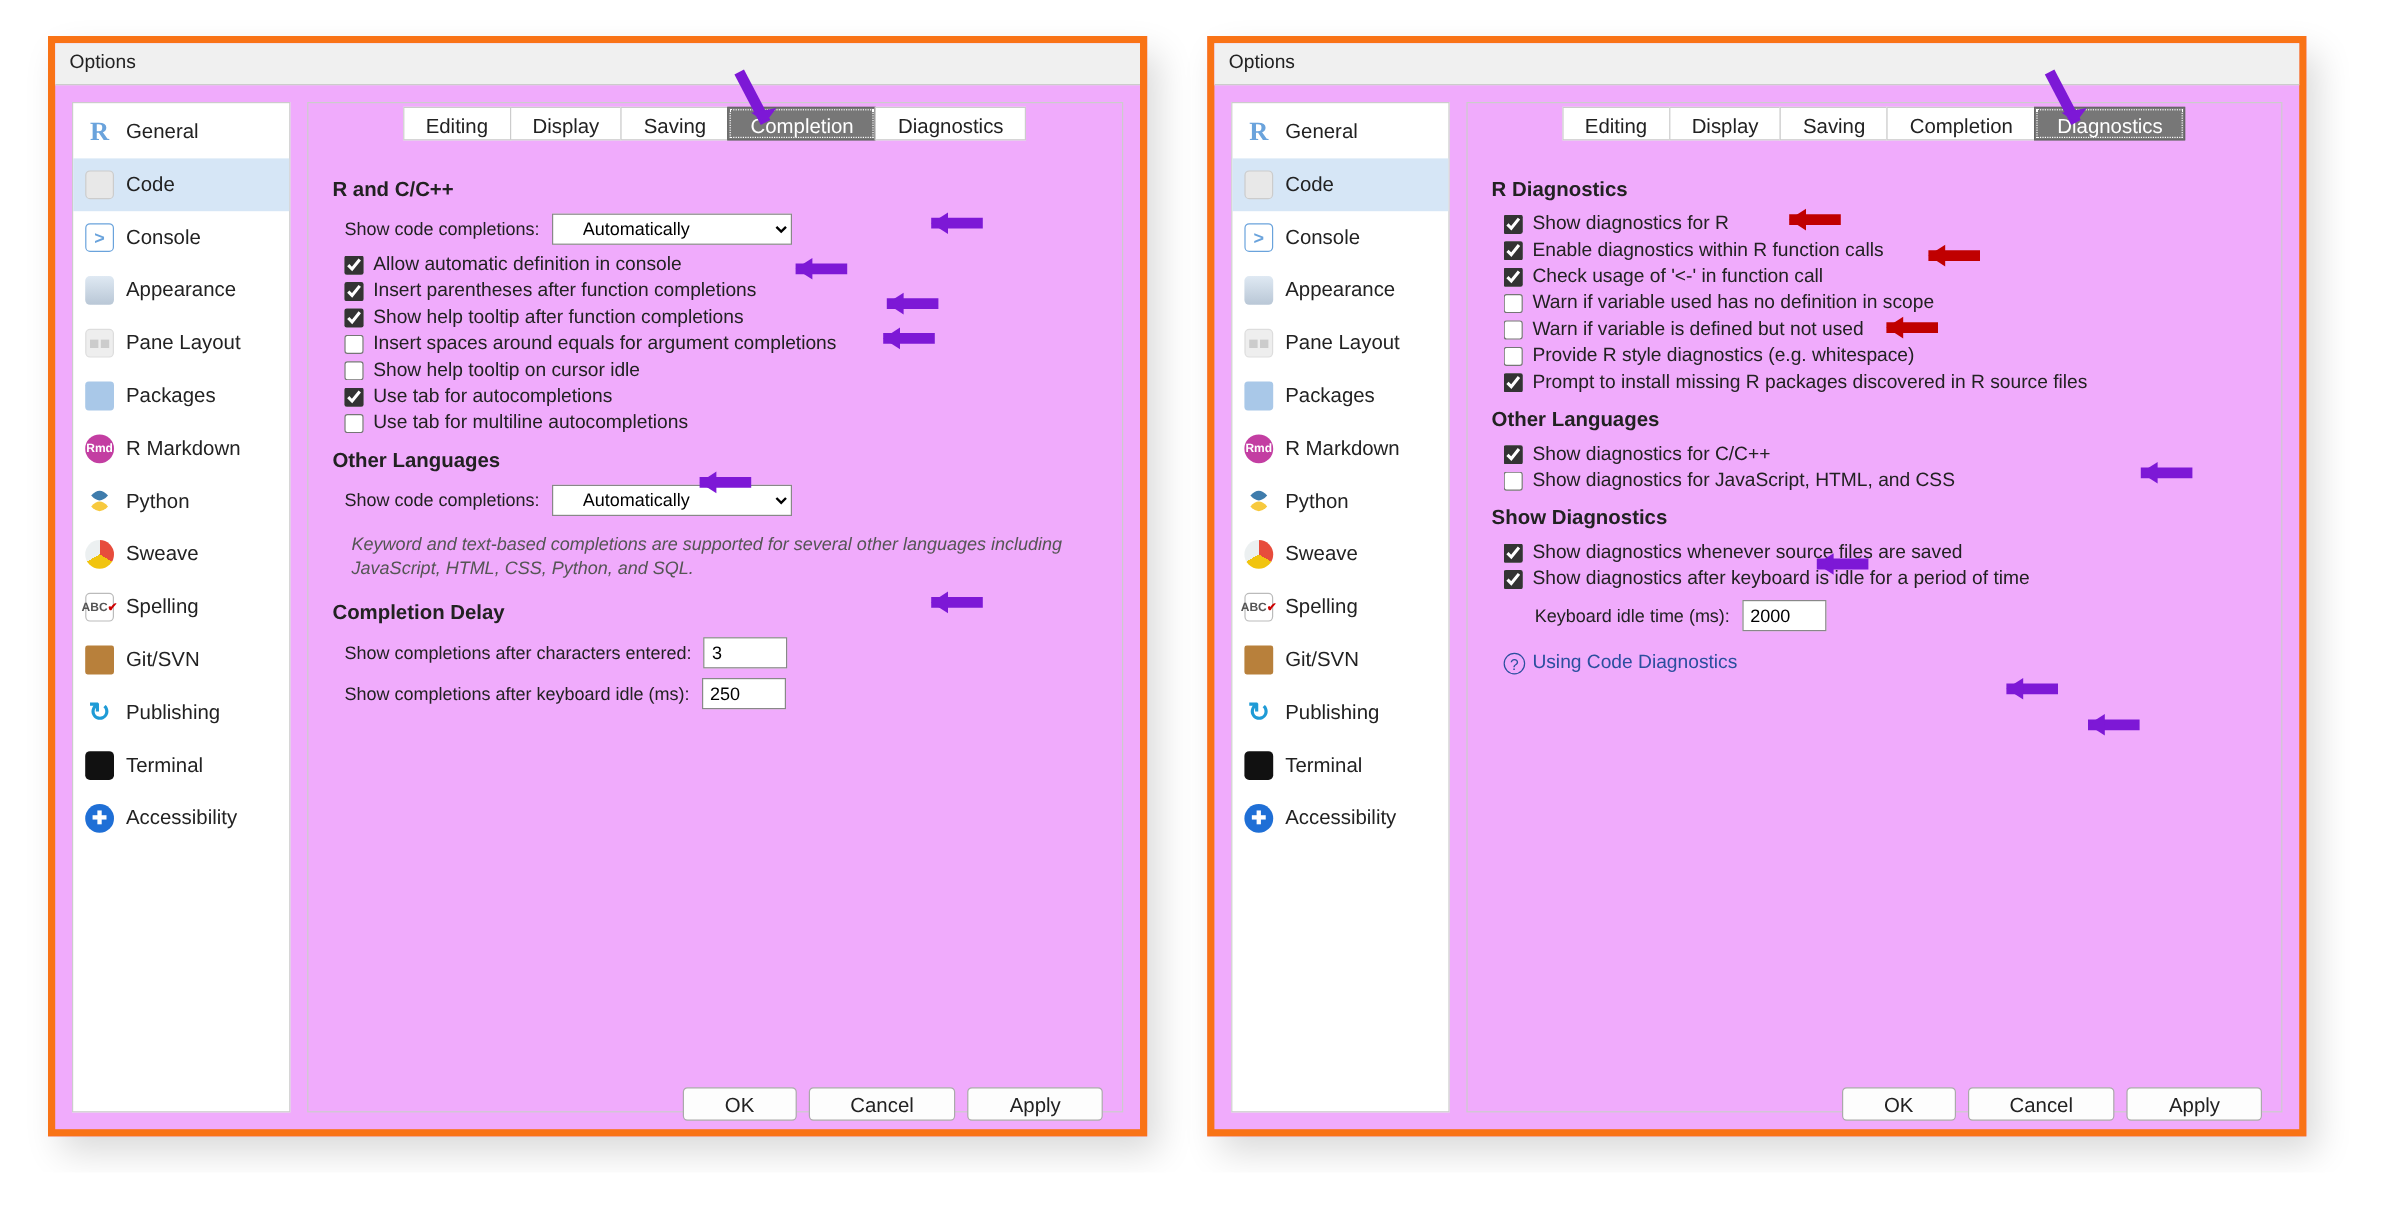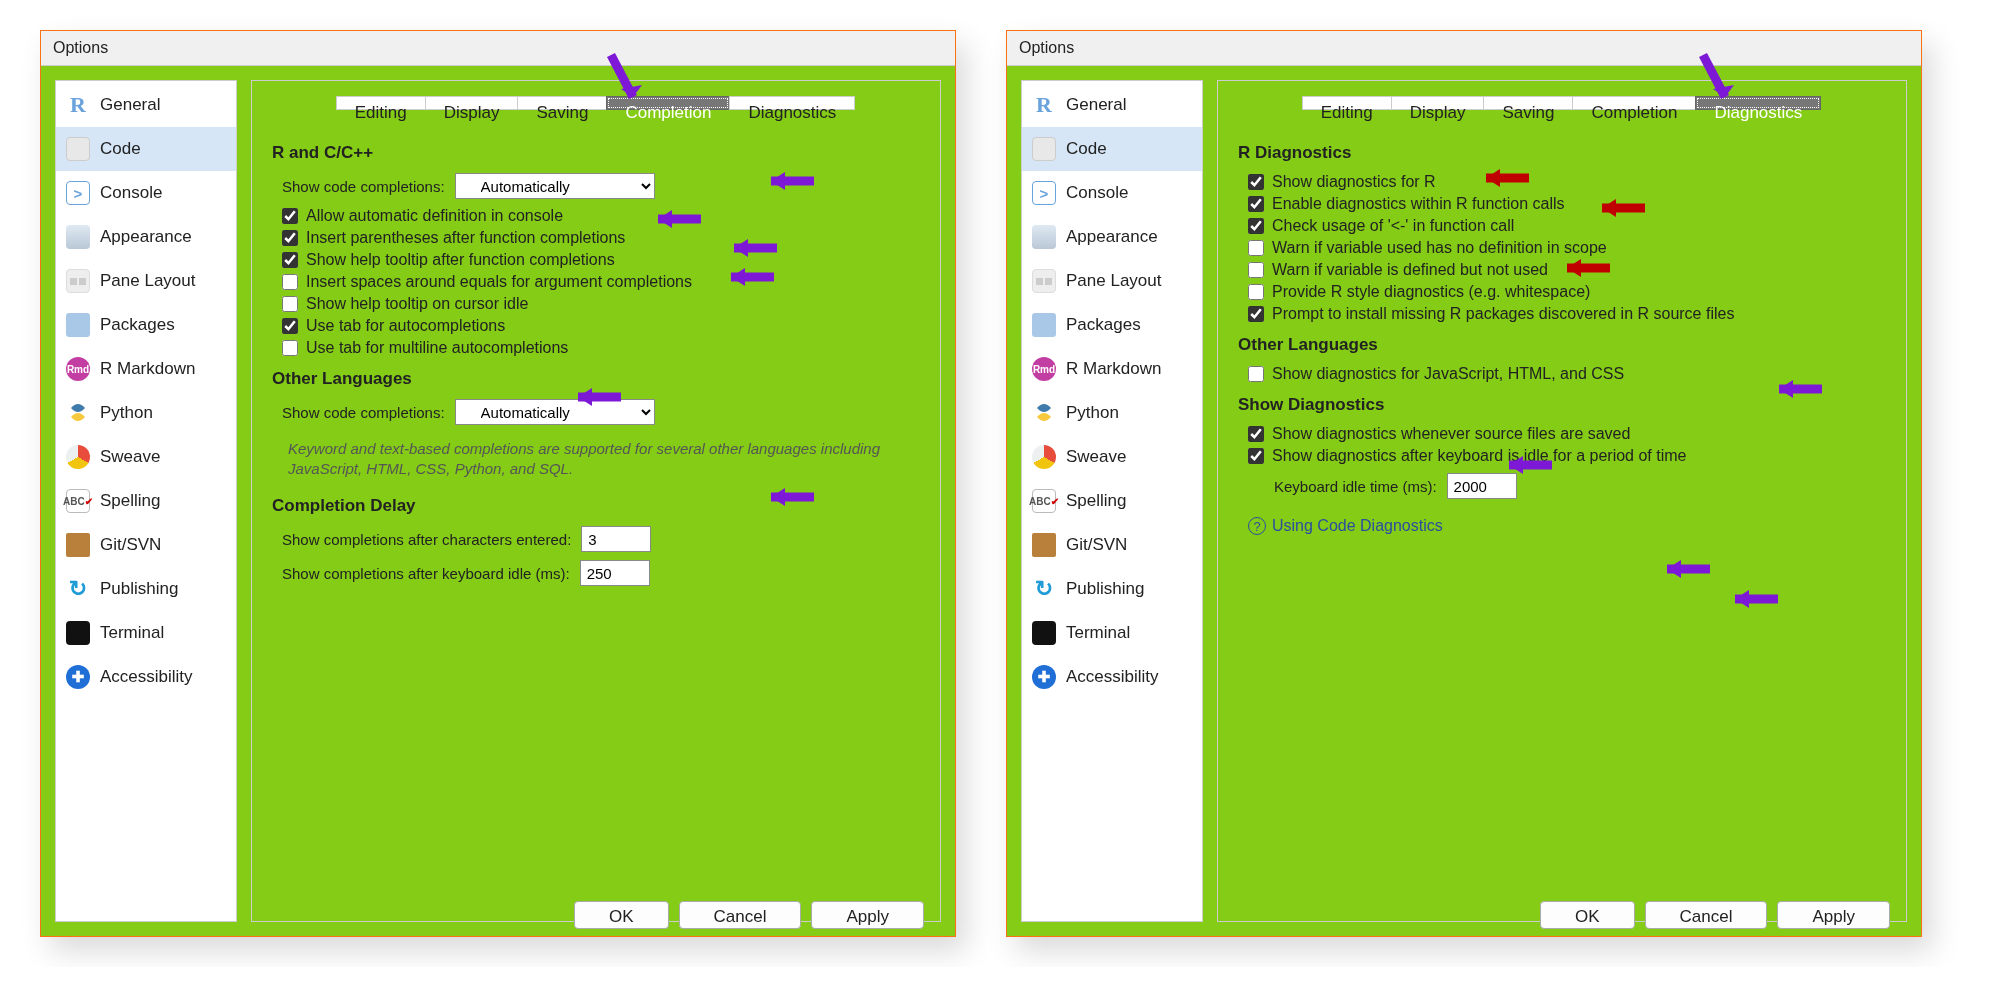--- a/index.html
+++ b/index.html
@@ -10,22 +10,22 @@
     font-family: "Segoe UI", Arial, sans-serif;
     font-size: 15px;
     color: #222;
   }
   .stage {
     display: flex;
     gap: 50px;
   }
   .dialog {
     width: 916px;
-    border: 1px solid #f97316;
-    background: #84cc16;
+    border: 6px solid #f97316;
+    background: #f0abfc;
     box-shadow: 10px 14px 28px rgba(0,0,0,0.15);
     position: relative;
   }
   .titlebar {
     background: #f0f0f0;
     border-bottom: 1px solid #ccc;
     padding: 8px 12px;
     font-size: 16px;
   }
   .body {
@@ -65,21 +65,21 @@
   .pane {
     flex: 1;
     border: 1px solid #ccc;
     display: flex;
     flex-direction: column;
     position: relative;
   }
   .tabs {
     display: flex;
     gap: 0;
-    margin: 16px auto;
+    margin: 4px auto;
     position: relative;
     top: -1px;
     background: transparent;
     padding-top: 0;
   }
   .tabrow-outer {
     display:flex;
     justify-content:center;
     border-bottom: none;
     height: 36px;
@@ -491,20 +491,24 @@
               <input type="checkbox" style="">
               <label>Provide R style diagnostics (e.g. whitespace)</label>
             </div>
           <div class="row">
               <input type="checkbox" checked="" style="">
               <label>Prompt to install missing R packages discovered in R source files</label>
             </div>
 
           <div class="section-head">Other Languages</div>
           <div class="row">
+              <input type="checkbox" checked="" style="">
+              <label>Show diagnostics for C/C++</label>
+            </div>
+          <div class="row">
               <input type="checkbox" style="">
               <label>Show diagnostics for JavaScript, HTML, and CSS</label>
             </div>
 
           <div class="section-head">Show Diagnostics</div>
           <div class="row">
               <input type="checkbox" checked="" style="">
               <label>Show diagnostics whenever source files are saved</label>
             </div>
           <div class="row">

